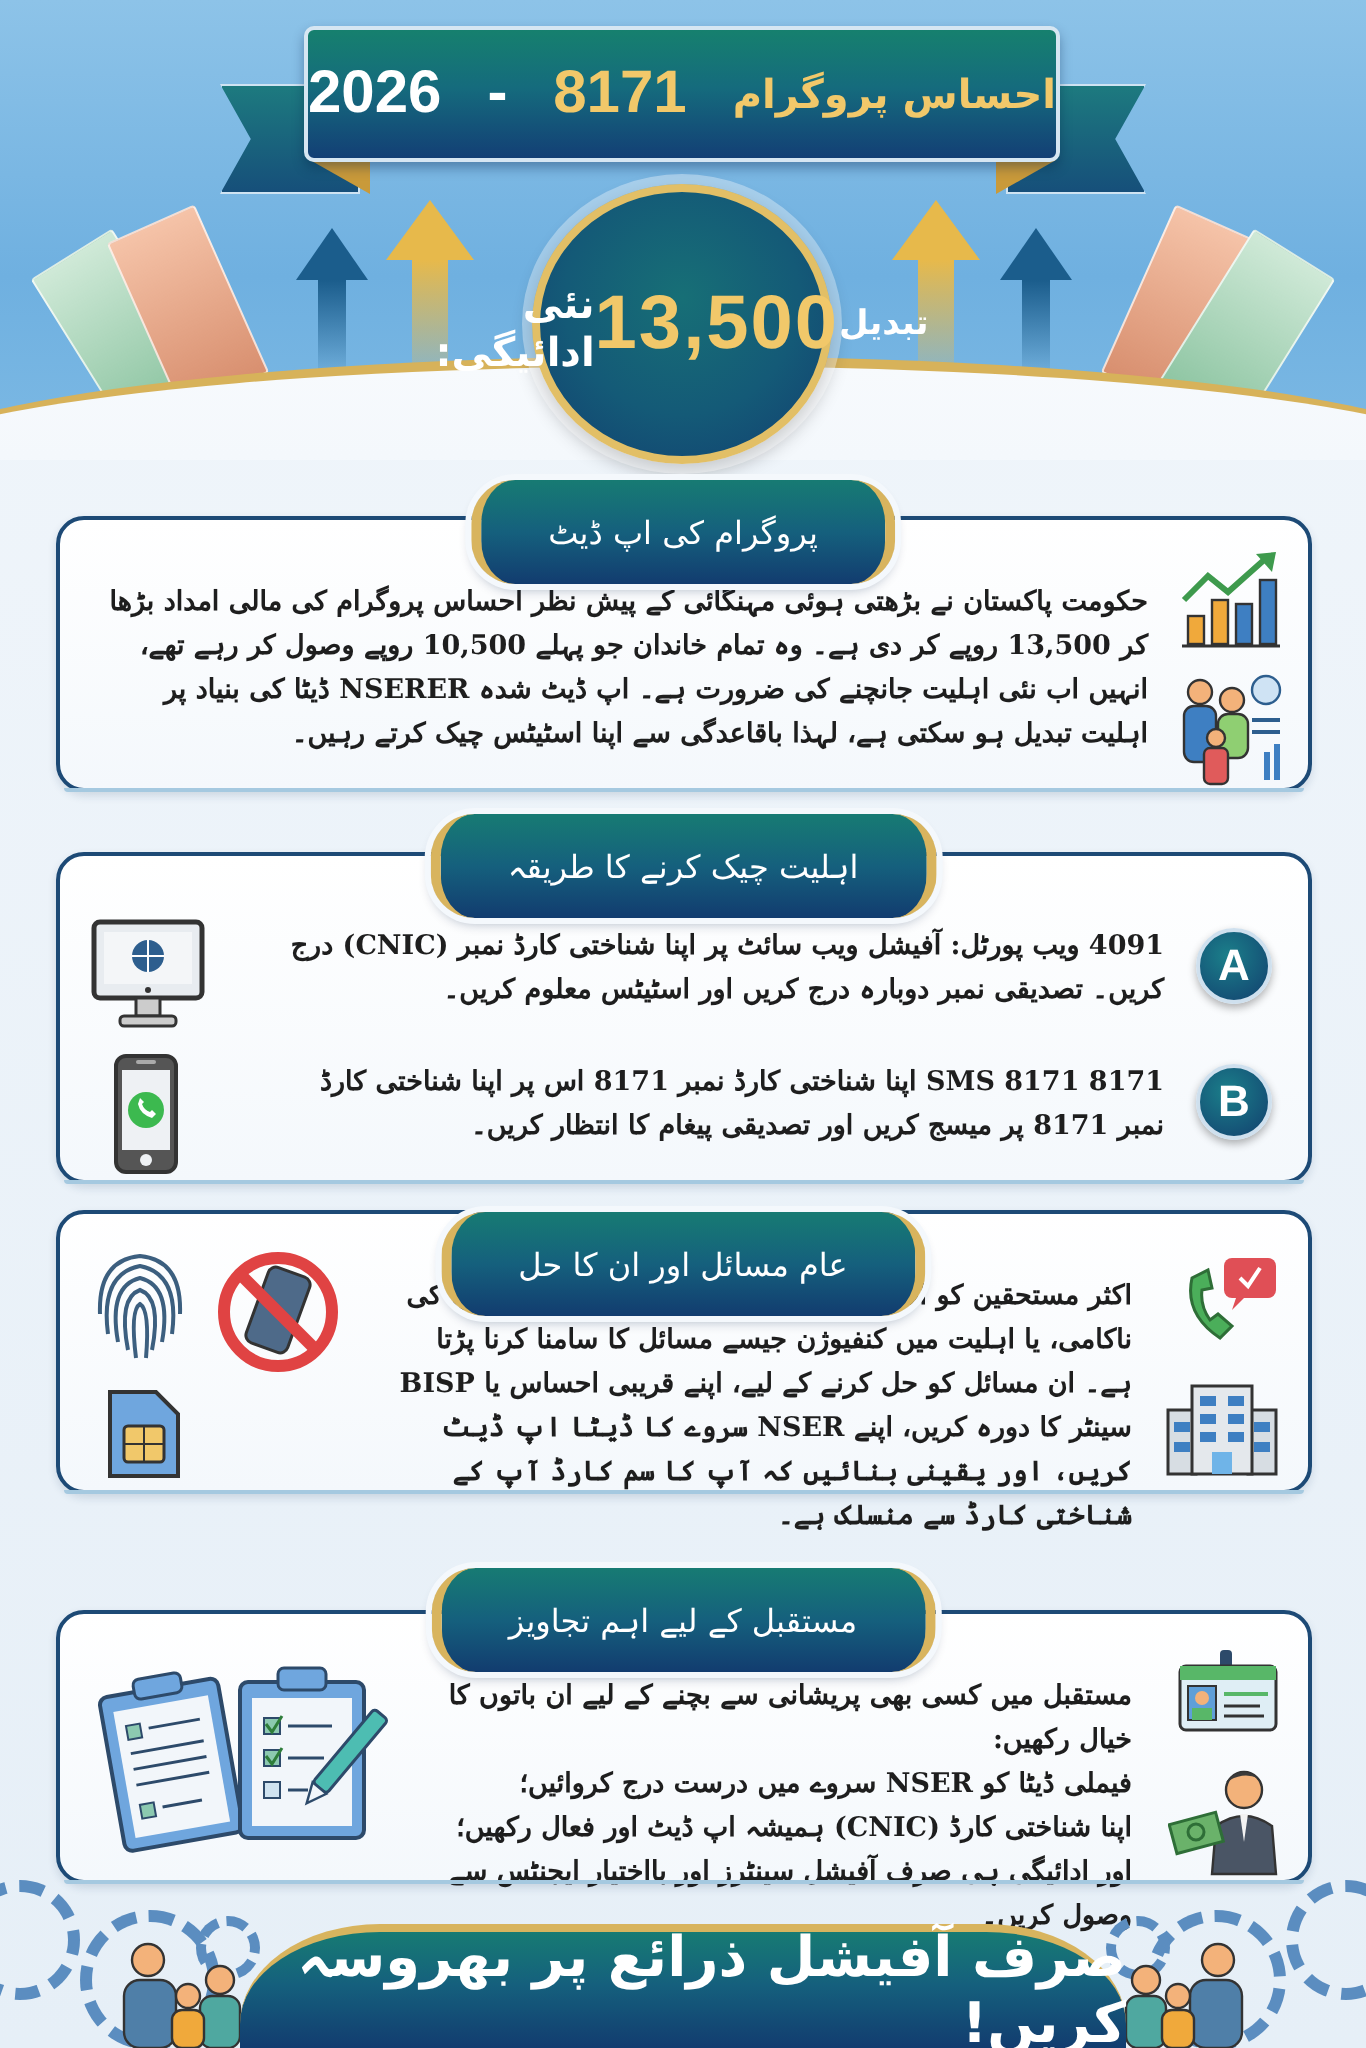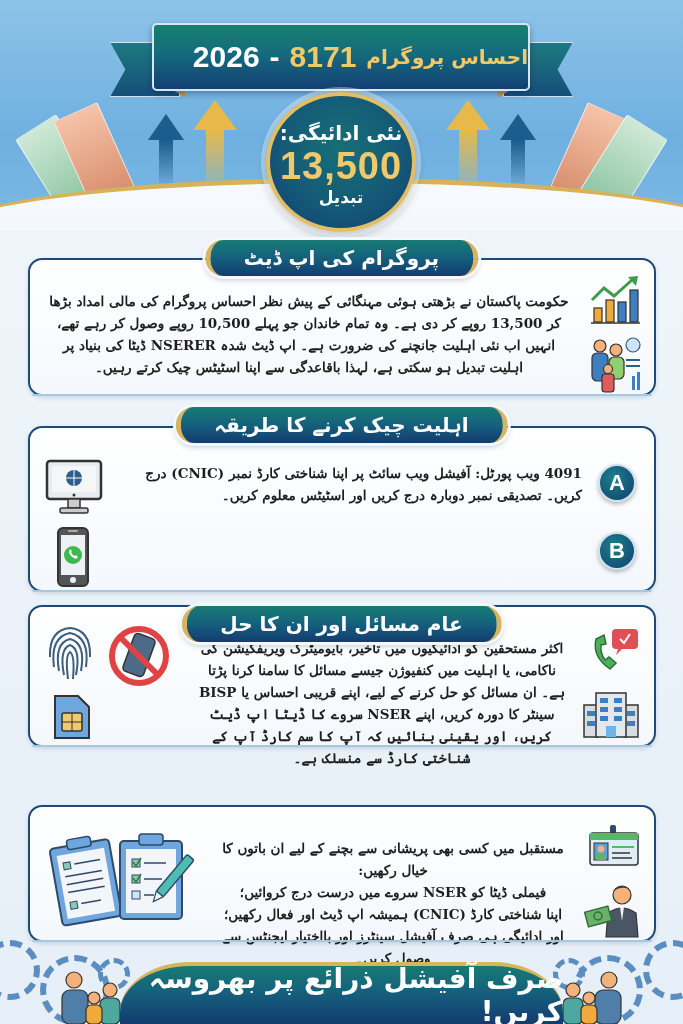--- a/index.html
+++ b/index.html
@@ -36,23 +36,22 @@
     background: #c99a3a;
   }
   .ribbon-fold.left { left: 155px; clip-path: polygon(0 0, 100% 0, 100% 100%); }
   .ribbon-fold.right { left: 498px; clip-path: polygon(0 0, 100% 0, 0 100%); }
   .title-banner {
     position: absolute; left: 152px; top: 13px; width: 378px; height: 68px;
     background: linear-gradient(180deg, #16806e 0%, #156b7d 45%, #133f75 100%);
     border: 2px solid #d6e6f2;
     border-radius: 5px;
     box-shadow: 0 3px 6px rgba(0,30,70,.35);
-    display: flex; align-items: center; justify-content: flex-end; gap: 10px;
+    display: flex; align-items: center; justify-content: space-between; gap: 10px;
     direction: ltr;
-    margin-top: 10px;
   }
   .title-year { color: #ffffff; font-weight: bold; font-size: 30px; font-family: "Liberation Sans", sans-serif; }
   .title-dash { color: #ffffff; font-weight: bold; font-size: 30px; font-family: "Liberation Sans", sans-serif; }
   .title-code { color: #f1c86a; font-weight: bold; font-size: 30px; font-family: "Liberation Sans", sans-serif; }
   .title-urdu { color: #f1c86a; font-size: 20px; font-weight: bold; direction: rtl; font-family: "DejaVu Sans", sans-serif; }
 
   .arrow { position: absolute; }
   .arrow .head { width: 0; height: 0; border-left: 18px solid transparent; border-right: 18px solid transparent; }
   .arrow .shaft { margin: 0 auto; width: 14px; }
   .arrow.blue .head { border-bottom: 26px solid #1b5d8c; }
@@ -64,53 +63,53 @@
   .note { position: absolute; width: 48px; height: 92px; border: 1px solid rgba(255,255,255,.7); border-radius: 2px; }
   .note.green { background: linear-gradient(#cfe9d7, #8cc4a1); }
   .note.orange { background: linear-gradient(#f5c3a8, #d88f6f); }
 
   .payment-medal {
     position: absolute; left: 266px; top: 92px; width: 150px; height: 140px;
     border-radius: 50%;
     background: radial-gradient(circle at 50% 40%, #176f76 0%, #145a77 55%, #123f70 100%);
     border: 4px solid #e2bf66;
     box-shadow: 0 0 0 5px rgba(255,255,255,.35), 0 4px 10px rgba(0,0,0,.3);
-    display: flex; flex-direction: column; align-items: center; justify-content: center;
+    display: flex; align-items: center; justify-content: center;
   }
   .medal-label { color: #ffffff; font-size: 20px; font-weight: bold; direction: rtl; margin-top: 4px; }
   .medal-amount { color: #f1c86a; font-size: 38px; font-weight: bold; font-family: "Liberation Sans", sans-serif; line-height: 42px; letter-spacing: 1px; }
   .medal-currency { color: #ffffff; font-size: 17px; font-weight: bold; direction: rtl; }
 
   
   .section-card {
     position: absolute; left: 28px; width: 628px;
     background: linear-gradient(#ffffff, #f4f8fc);
     border: 2px solid #1d4a76;
     border-radius: 14px;
     box-shadow: 0 2px 4px rgba(30,60,100,.15);
   }
   .section-card::after {
     content: ""; position: absolute; left: 2px; right: 2px; bottom: -2px; height: 2px;
     background: #a5c9e0; border-radius: 0 0 14px 14px;
   }
   .section-pill {
     position: absolute; left: 50%; transform: translateX(-50%);
-    height: 36px; padding: 0 34px;
+    height: 52px; padding: 0 34px;
     border-radius: 22px;
     background: linear-gradient(180deg, #177b73 0%, #15607d 50%, #123c6f 100%);
     border-left: 5px solid #d8b45e; border-right: 5px solid #d8b45e;
     box-shadow: 0 0 0 3px #f4f8fc, 0 3px 6px rgba(0,30,70,.3);
-    color: #ffffff; font-size: 20px; font-weight: bold;
+    color: #ffffff; font-size: 16px; font-weight: normal;
     display: flex; align-items: center; justify-content: center;
     direction: rtl; white-space: nowrap;
     z-index: 2;
   }
   .urdu-body {
     position: absolute;
-    direction: rtl; text-align: center;
+    direction: rtl; text-align: right;
     color: #1e1e1e; font-size: 13.5px; line-height: 22px; font-weight: bold;
     font-family: "DejaVu Serif", serif;
   }
   .icon { position: absolute; }
 
   .badge {
     position: absolute; width: 38px; height: 38px; border-radius: 50%;
     background: radial-gradient(circle at 40% 35%, #1b7f8a, #123f6e);
     border: 2px solid #cfe0ee;
     box-shadow: 0 2px 4px rgba(0,0,0,.3);
@@ -224,20 +223,21 @@
       <rect x="8" y="8" width="44" height="26" fill="#f4f6f8"></rect>
       <circle cx="30" cy="20" r="8" fill="#2d5e8e"></circle>
       <line x1="22" y1="20" x2="38" y2="20" stroke="#fff" stroke-width="1"></line>
       <line x1="30" y1="12" x2="30" y2="28" stroke="#fff" stroke-width="1"></line>
       <circle cx="30" cy="37" r="1.5" fill="#333"></circle>
       <rect x="24" y="41" width="12" height="9" fill="#ccc" stroke="#333" stroke-width="1.5"></rect>
       <rect x="16" y="50" width="28" height="5" rx="2" fill="#ccc" stroke="#333" stroke-width="1.5"></rect>
     </svg>
 
     <div class="badge" style="right:18px; top:104px;">B</div>
+    <div class="step-text" style="right:72px; left:110px; top:102px;">8171 SMS 8171 اپنا شناختی کارڈ نمبر 8171 اس پر اپنا شناختی کارڈ نمبر 8171 پر میسج کریں اور تصدیقی پیغام کا انتظار کریں۔</div>
     <svg class="icon" style="left:26px; top:98px;" width="34" height="62" viewBox="0 0 34 62">
       <rect x="2" y="2" width="30" height="58" rx="5" fill="#555" stroke="#333" stroke-width="2"></rect>
       <rect x="5" y="9" width="24" height="40" fill="#eef1f4"></rect>
       <rect x="12" y="4" width="10" height="2" rx="1" fill="#aaa"></rect>
       <circle cx="17" cy="54" r="3" fill="#eef1f4"></circle>
       <circle cx="17" cy="29" r="9" fill="#3cb94f"></circle>
       <path d="M13 26 q1 5 7 7 l2 -2 l-2 -2 l-1 1 q-3 -1 -4 -4 l1 -1 l-2 -2 z" fill="#fff"></path>
     </svg>
   </div>
   <div class="section-pill" style="top:407px;text-align:center;">اہلیت چیک کرنے کا طریقہ</div>
@@ -348,20 +348,21 @@
 
     <svg class="icon" style="right:12px; top:74px;" width="58" height="58" viewBox="0 0 58 58">
       <circle cx="38" cy="14" r="9" fill="#f3b27a" stroke="#333" stroke-width="1.2"></circle>
       <path d="M29 10 Q38 0 47 10 L45 8 Q38 5 31 9 Z" fill="#3a3a3a"></path>
       <path d="M22 56 L24 32 Q38 22 52 32 L54 56 Z" fill="#4a5565" stroke="#333" stroke-width="1.2"></path>
       <polygon points="36,26 40,26 38,40" fill="#f2f2f2"></polygon>
       <rect x="2" y="28" width="24" height="15" fill="#6ab26a" stroke="#2e6e37" stroke-width="1.5" transform="rotate(-15 14 35)"></rect>
       <circle cx="14" cy="35" r="4" fill="none" stroke="#2e6e37" stroke-width="1.5"></circle>
     </svg>
   </div>
+  <div class="section-pill" style="top:784px;">مستقبل کے لیے اہم تجاویز</div>
 
   <div class="gear" style="left:-20px; top:940px; width:60px; height:60px;"></div>
   <div class="gear" style="left:40px; top:955px; width:70px; height:70px;"></div>
   <div class="gear" style="left:98px; top:958px; width:32px; height:32px; border-width:5px;"></div>
   <div class="gear" style="left:643px; top:940px; width:60px; height:60px;"></div>
   <div class="gear" style="left:573px; top:955px; width:70px; height:70px;"></div>
   <div class="gear" style="left:553px; top:958px; width:32px; height:32px; border-width:5px;"></div>
 
   <svg class="person" style="left:52px; top:968px;" width="72" height="56" viewBox="0 0 72 56">
     <circle cx="22" cy="12" r="8" fill="#f3b27a" stroke="#333" stroke-width="1.2"></circle>

